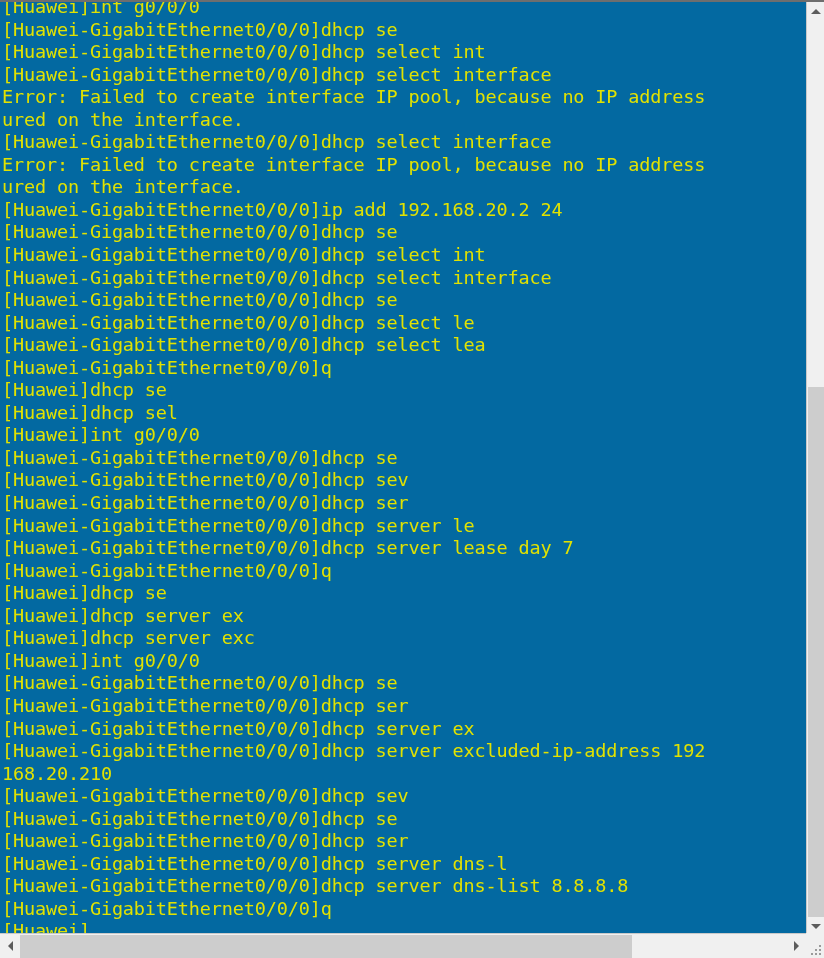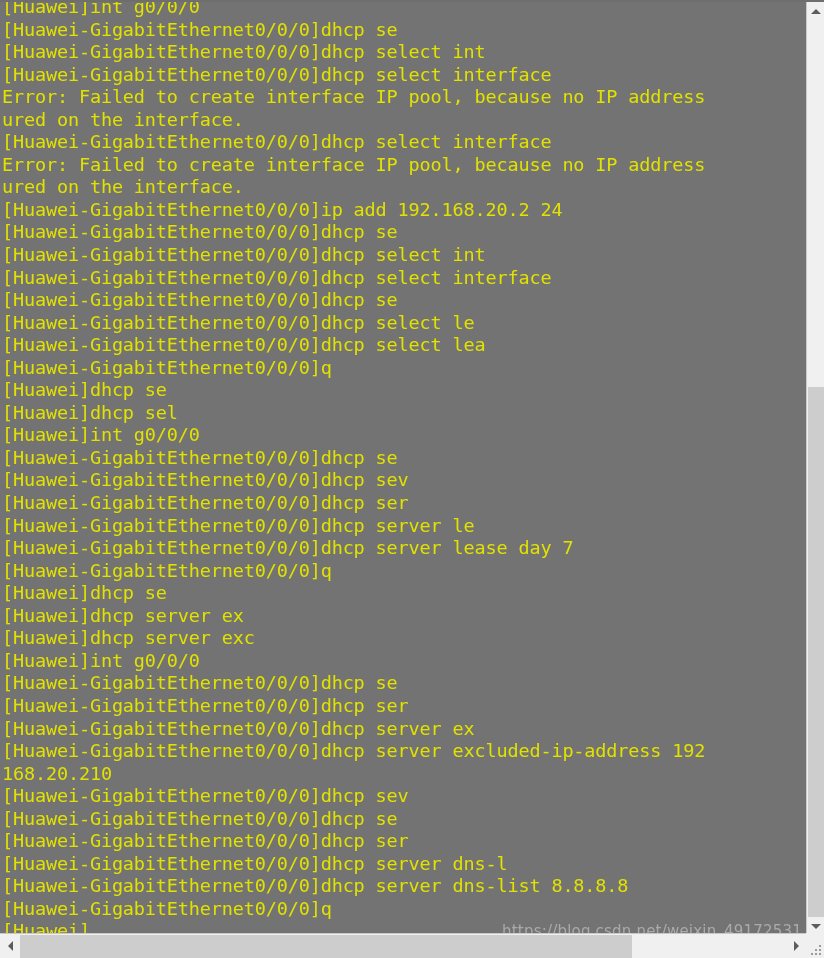--- a/index.html
+++ b/index.html
@@ -25,21 +25,21 @@
     overflow: hidden;
   }
 
   
   #console-output {
     position: absolute;
     left: 0;
     top: 0;
     width: 806px;
     height: 933px;
-    background: #737373;
+    background: #0369a1;
     overflow: hidden;
     padding: 0;
     margin: 0;
   }
 
   #console-lines {
     position: absolute;
     left: 2px;
     top: -6px;
     margin: 0;
@@ -179,21 +179,20 @@
 </style>
 </head>
 <body>
 
 <div id="terminal-window">
 
   <div id="console-output">
     <div id="console-lines"><span class="console-line">[Huawei]int g0/0/0</span><span class="console-line">[Huawei-GigabitEthernet0/0/0]dhcp se</span><span class="console-line">[Huawei-GigabitEthernet0/0/0]dhcp select int</span><span class="console-line">[Huawei-GigabitEthernet0/0/0]dhcp select interface</span><span class="console-line">Error: Failed to create interface IP pool, because no IP address</span><span class="console-line">ured on the interface.</span><span class="console-line">[Huawei-GigabitEthernet0/0/0]dhcp select interface</span><span class="console-line">Error: Failed to create interface IP pool, because no IP address</span><span class="console-line">ured on the interface.</span><span class="console-line">[Huawei-GigabitEthernet0/0/0]ip add 192.168.20.2 24</span><span class="console-line">[Huawei-GigabitEthernet0/0/0]dhcp se</span><span class="console-line">[Huawei-GigabitEthernet0/0/0]dhcp select int</span><span class="console-line">[Huawei-GigabitEthernet0/0/0]dhcp select interface</span><span class="console-line">[Huawei-GigabitEthernet0/0/0]dhcp se</span><span class="console-line">[Huawei-GigabitEthernet0/0/0]dhcp select le</span><span class="console-line">[Huawei-GigabitEthernet0/0/0]dhcp select lea</span><span class="console-line">[Huawei-GigabitEthernet0/0/0]q</span><span class="console-line">[Huawei]dhcp se</span><span class="console-line">[Huawei]dhcp sel</span><span class="console-line">[Huawei]int g0/0/0</span><span class="console-line">[Huawei-GigabitEthernet0/0/0]dhcp se</span><span class="console-line">[Huawei-GigabitEthernet0/0/0]dhcp sev</span><span class="console-line">[Huawei-GigabitEthernet0/0/0]dhcp ser</span><span class="console-line">[Huawei-GigabitEthernet0/0/0]dhcp server le</span><span class="console-line">[Huawei-GigabitEthernet0/0/0]dhcp server lease day 7</span><span class="console-line">[Huawei-GigabitEthernet0/0/0]q</span><span class="console-line">[Huawei]dhcp se</span><span class="console-line">[Huawei]dhcp server ex</span><span class="console-line">[Huawei]dhcp server exc</span><span class="console-line">[Huawei]int g0/0/0</span><span class="console-line">[Huawei-GigabitEthernet0/0/0]dhcp se</span><span class="console-line">[Huawei-GigabitEthernet0/0/0]dhcp ser</span><span class="console-line">[Huawei-GigabitEthernet0/0/0]dhcp server ex</span><span class="console-line">[Huawei-GigabitEthernet0/0/0]dhcp server excluded-ip-address 192</span><span class="console-line">168.20.210</span><span class="console-line">[Huawei-GigabitEthernet0/0/0]dhcp sev</span><span class="console-line">[Huawei-GigabitEthernet0/0/0]dhcp se</span><span class="console-line">[Huawei-GigabitEthernet0/0/0]dhcp ser</span><span class="console-line">[Huawei-GigabitEthernet0/0/0]dhcp server dns-l</span><span class="console-line">[Huawei-GigabitEthernet0/0/0]dhcp server dns-list 8.8.8.8</span><span class="console-line">[Huawei-GigabitEthernet0/0/0]q</span><span class="console-line">[Huawei]</span></div>
   </div>
 
-  <div id="watermark">https://blog.csdn.net/weixin_49172531</div>
 
   <div id="vertical-scrollbar">
     <div id="scroll-up-button">
       <span class="arrow-glyph arrow-up"></span>
     </div>
     <div id="vertical-scroll-thumb"></div>
     <div id="scroll-down-button">
       <span class="arrow-glyph arrow-down"></span>
     </div>
   </div>

